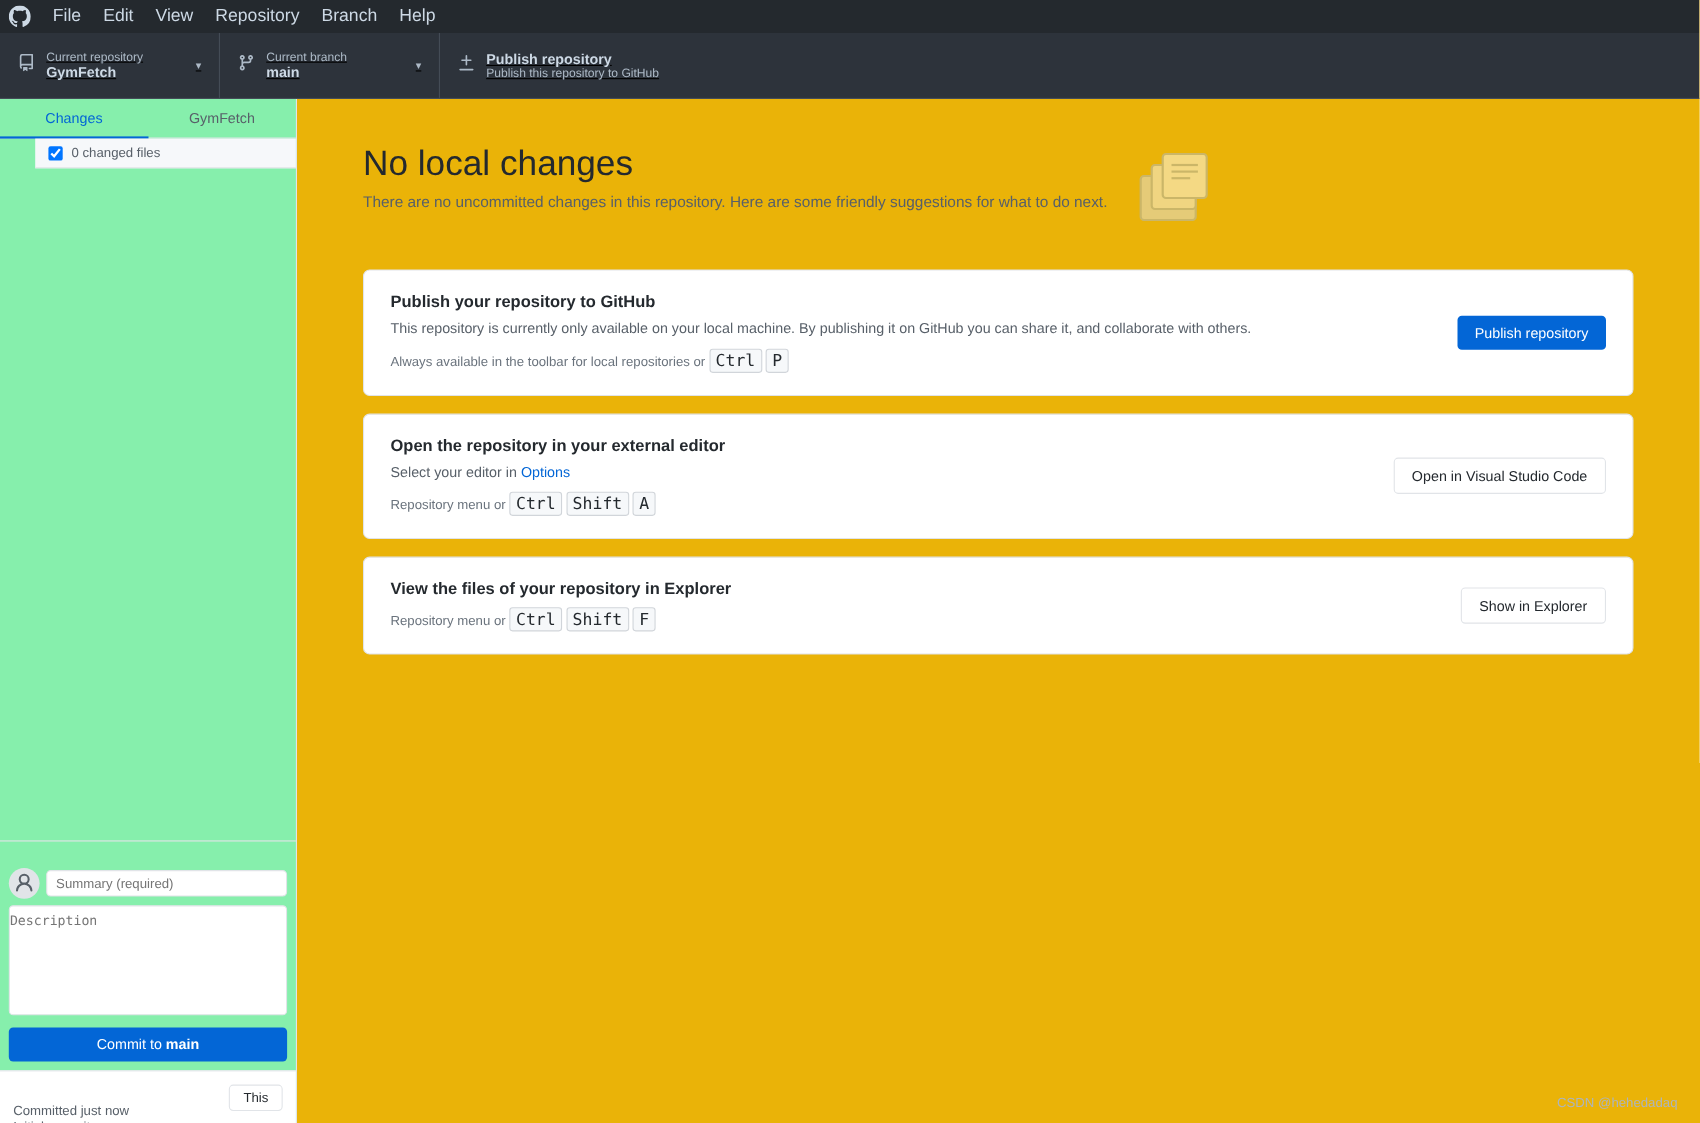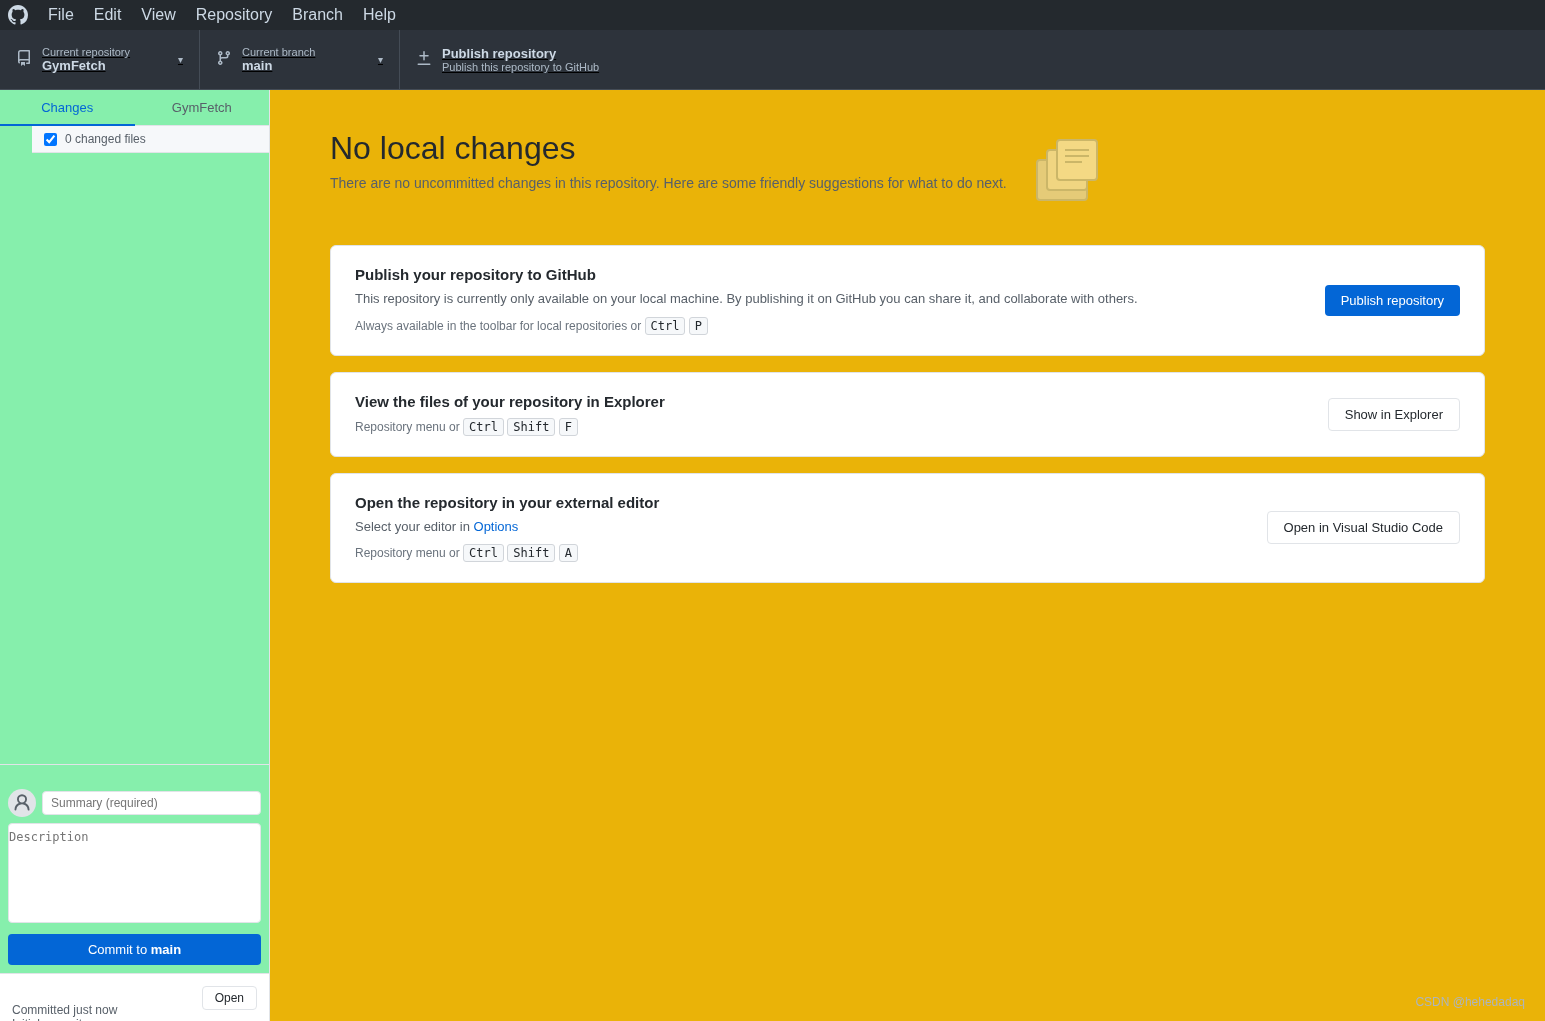--- a/index.html
+++ b/index.html
@@ -275,21 +275,21 @@
       font-size: 12px;
       color: #6a737d;
       margin-top: 8px;
     }
     .kbd {
       display: inline-block;
       background: #f6f8fa;
       border: 1px solid #d1d5da;
       border-radius: 3px;
       padding: 1px 5px;
-      font-size: 12px;
+      font-size: 15px;
       font-family: monospace;
       color: #24292e;
       text-align: center;
     }
 
     .btn-primary {
       background: #0366d6;
       color: #fff;
       border: none;
       border-radius: 4px;
@@ -407,21 +407,21 @@
       <button class="commit-button">
         <span class="normal">Commit to </span><span class="bold">main</span>
       </button>
     </div>
 
     <div class="bottom-status">
       <div class="bottom-status-left">
         <div class="committed-label">Committed just now</div>
         <div class="initial-commit-label">Initial commit</div>
       </div>
-      <button class="undo-button">Open</button>
+      <button class="undo-button">This</button>
     </div>
   </div>
 
   <div class="main-content">
 
     <div class="no-changes-header">
       <div>
         <div class="no-changes-title">No local changes</div>
         <div class="no-changes-subtitle">There are no uncommitted changes in this repository. Here are some friendly suggestions for what to do next.</div>
       </div>
@@ -442,47 +442,47 @@
       <div class="card-text">
         <div class="card-title">Publish your repository to GitHub</div>
         <div class="card-description">This repository is currently only available on your local machine. By publishing it on GitHub you can share it, and collaborate with others.</div>
         <div class="card-shortcut">
           <span>Always available in the toolbar for local repositories or</span>
           <span class="kbd">Ctrl</span>
           <span class="kbd">P</span>
         </div>
       </div>
       <button class="btn-primary">Publish repository</button>
-    </div>
-
-    <div class="card">
-      <div class="card-text">
-        <div class="card-title">View the files of your repository in Explorer</div>
-        <div class="card-shortcut">
-          <span>Repository menu or</span>
-          <span class="kbd">Ctrl</span>
-          <span class="kbd">Shift</span>
-          <span class="kbd">F</span>
-        </div>
-      </div>
-      <button class="btn-secondary">Show in Explorer</button>
     </div>
 
     <div class="card">
       <div class="card-text">
         <div class="card-title">Open the repository in your external editor</div>
         <div class="card-description">
           <span>Select your editor in</span>
           <a class="link" href="#">Options</a>
         </div>
         <div class="card-shortcut">
           <span>Repository menu or</span>
           <span class="kbd">Ctrl</span>
           <span class="kbd">Shift</span>
           <span class="kbd">A</span>
         </div>
       </div>
       <button class="btn-secondary">Open in Visual Studio Code</button>
     </div>
+
+    <div class="card">
+      <div class="card-text">
+        <div class="card-title">View the files of your repository in Explorer</div>
+        <div class="card-shortcut">
+          <span>Repository menu or</span>
+          <span class="kbd">Ctrl</span>
+          <span class="kbd">Shift</span>
+          <span class="kbd">F</span>
+        </div>
+      </div>
+      <button class="btn-secondary">Show in Explorer</button>
+    </div>
   </div>
 </div>
 
 <div class="watermark">CSDN @hehedadaq</div>
 
 </body></html>

